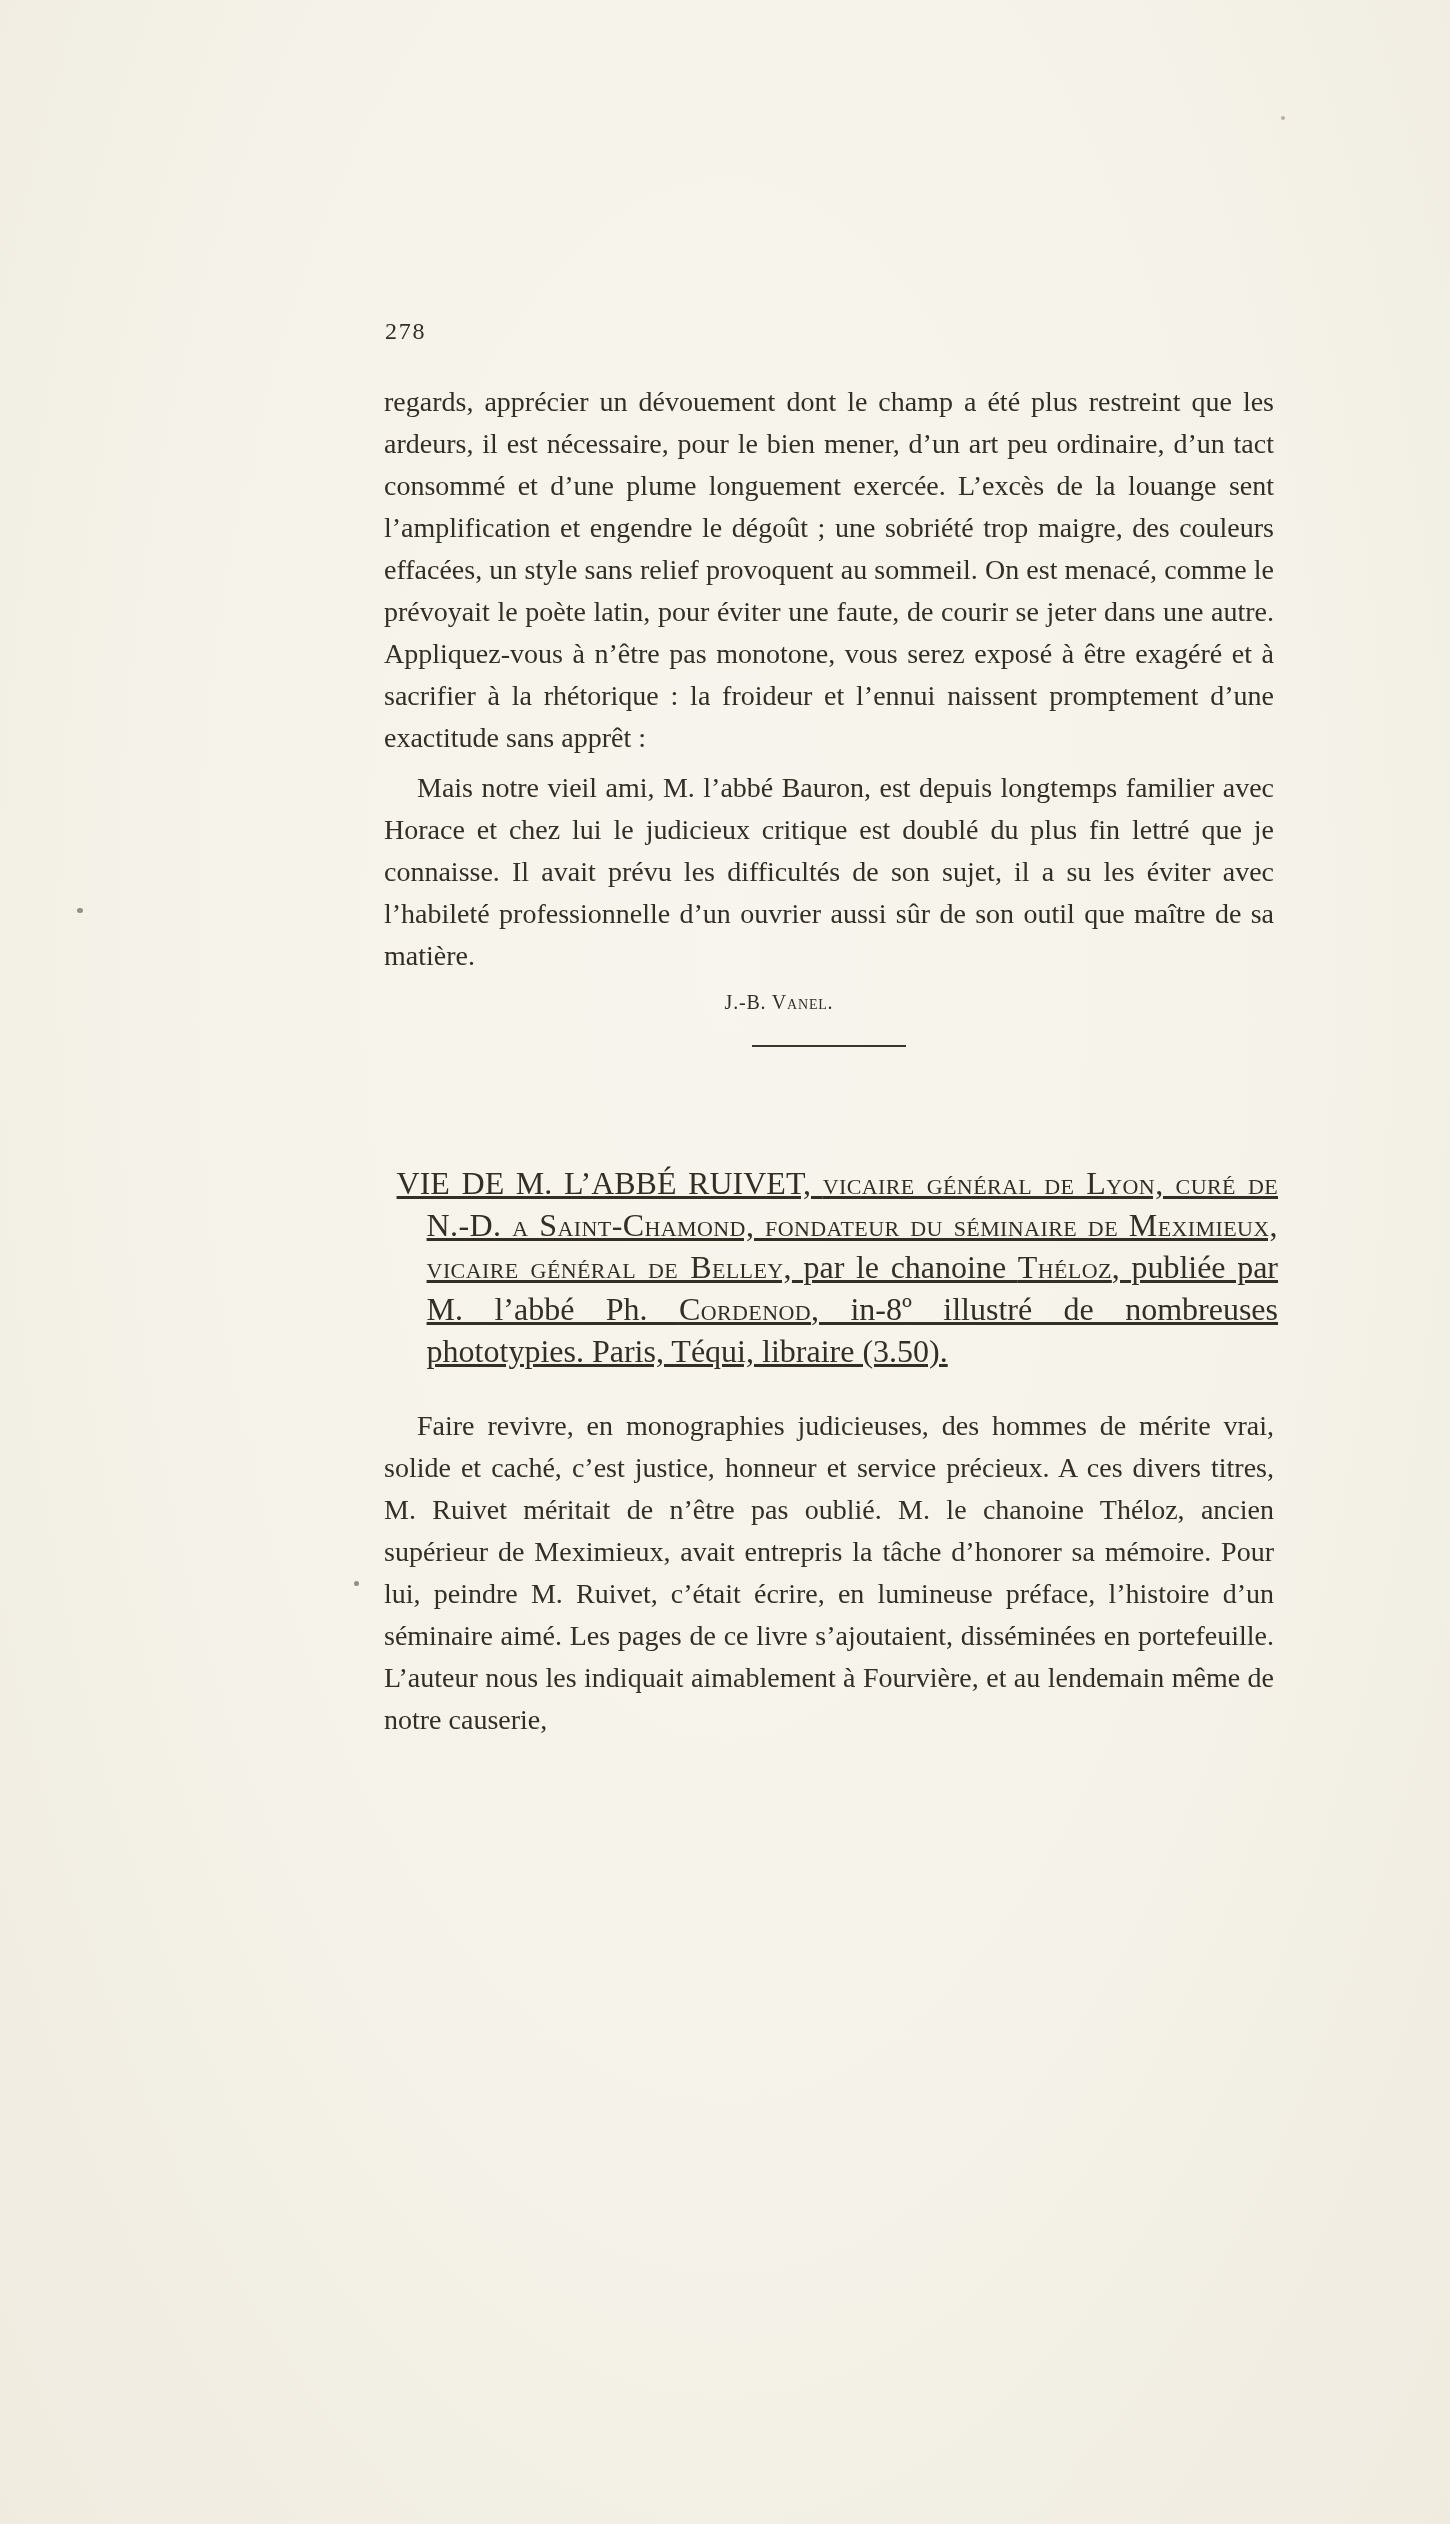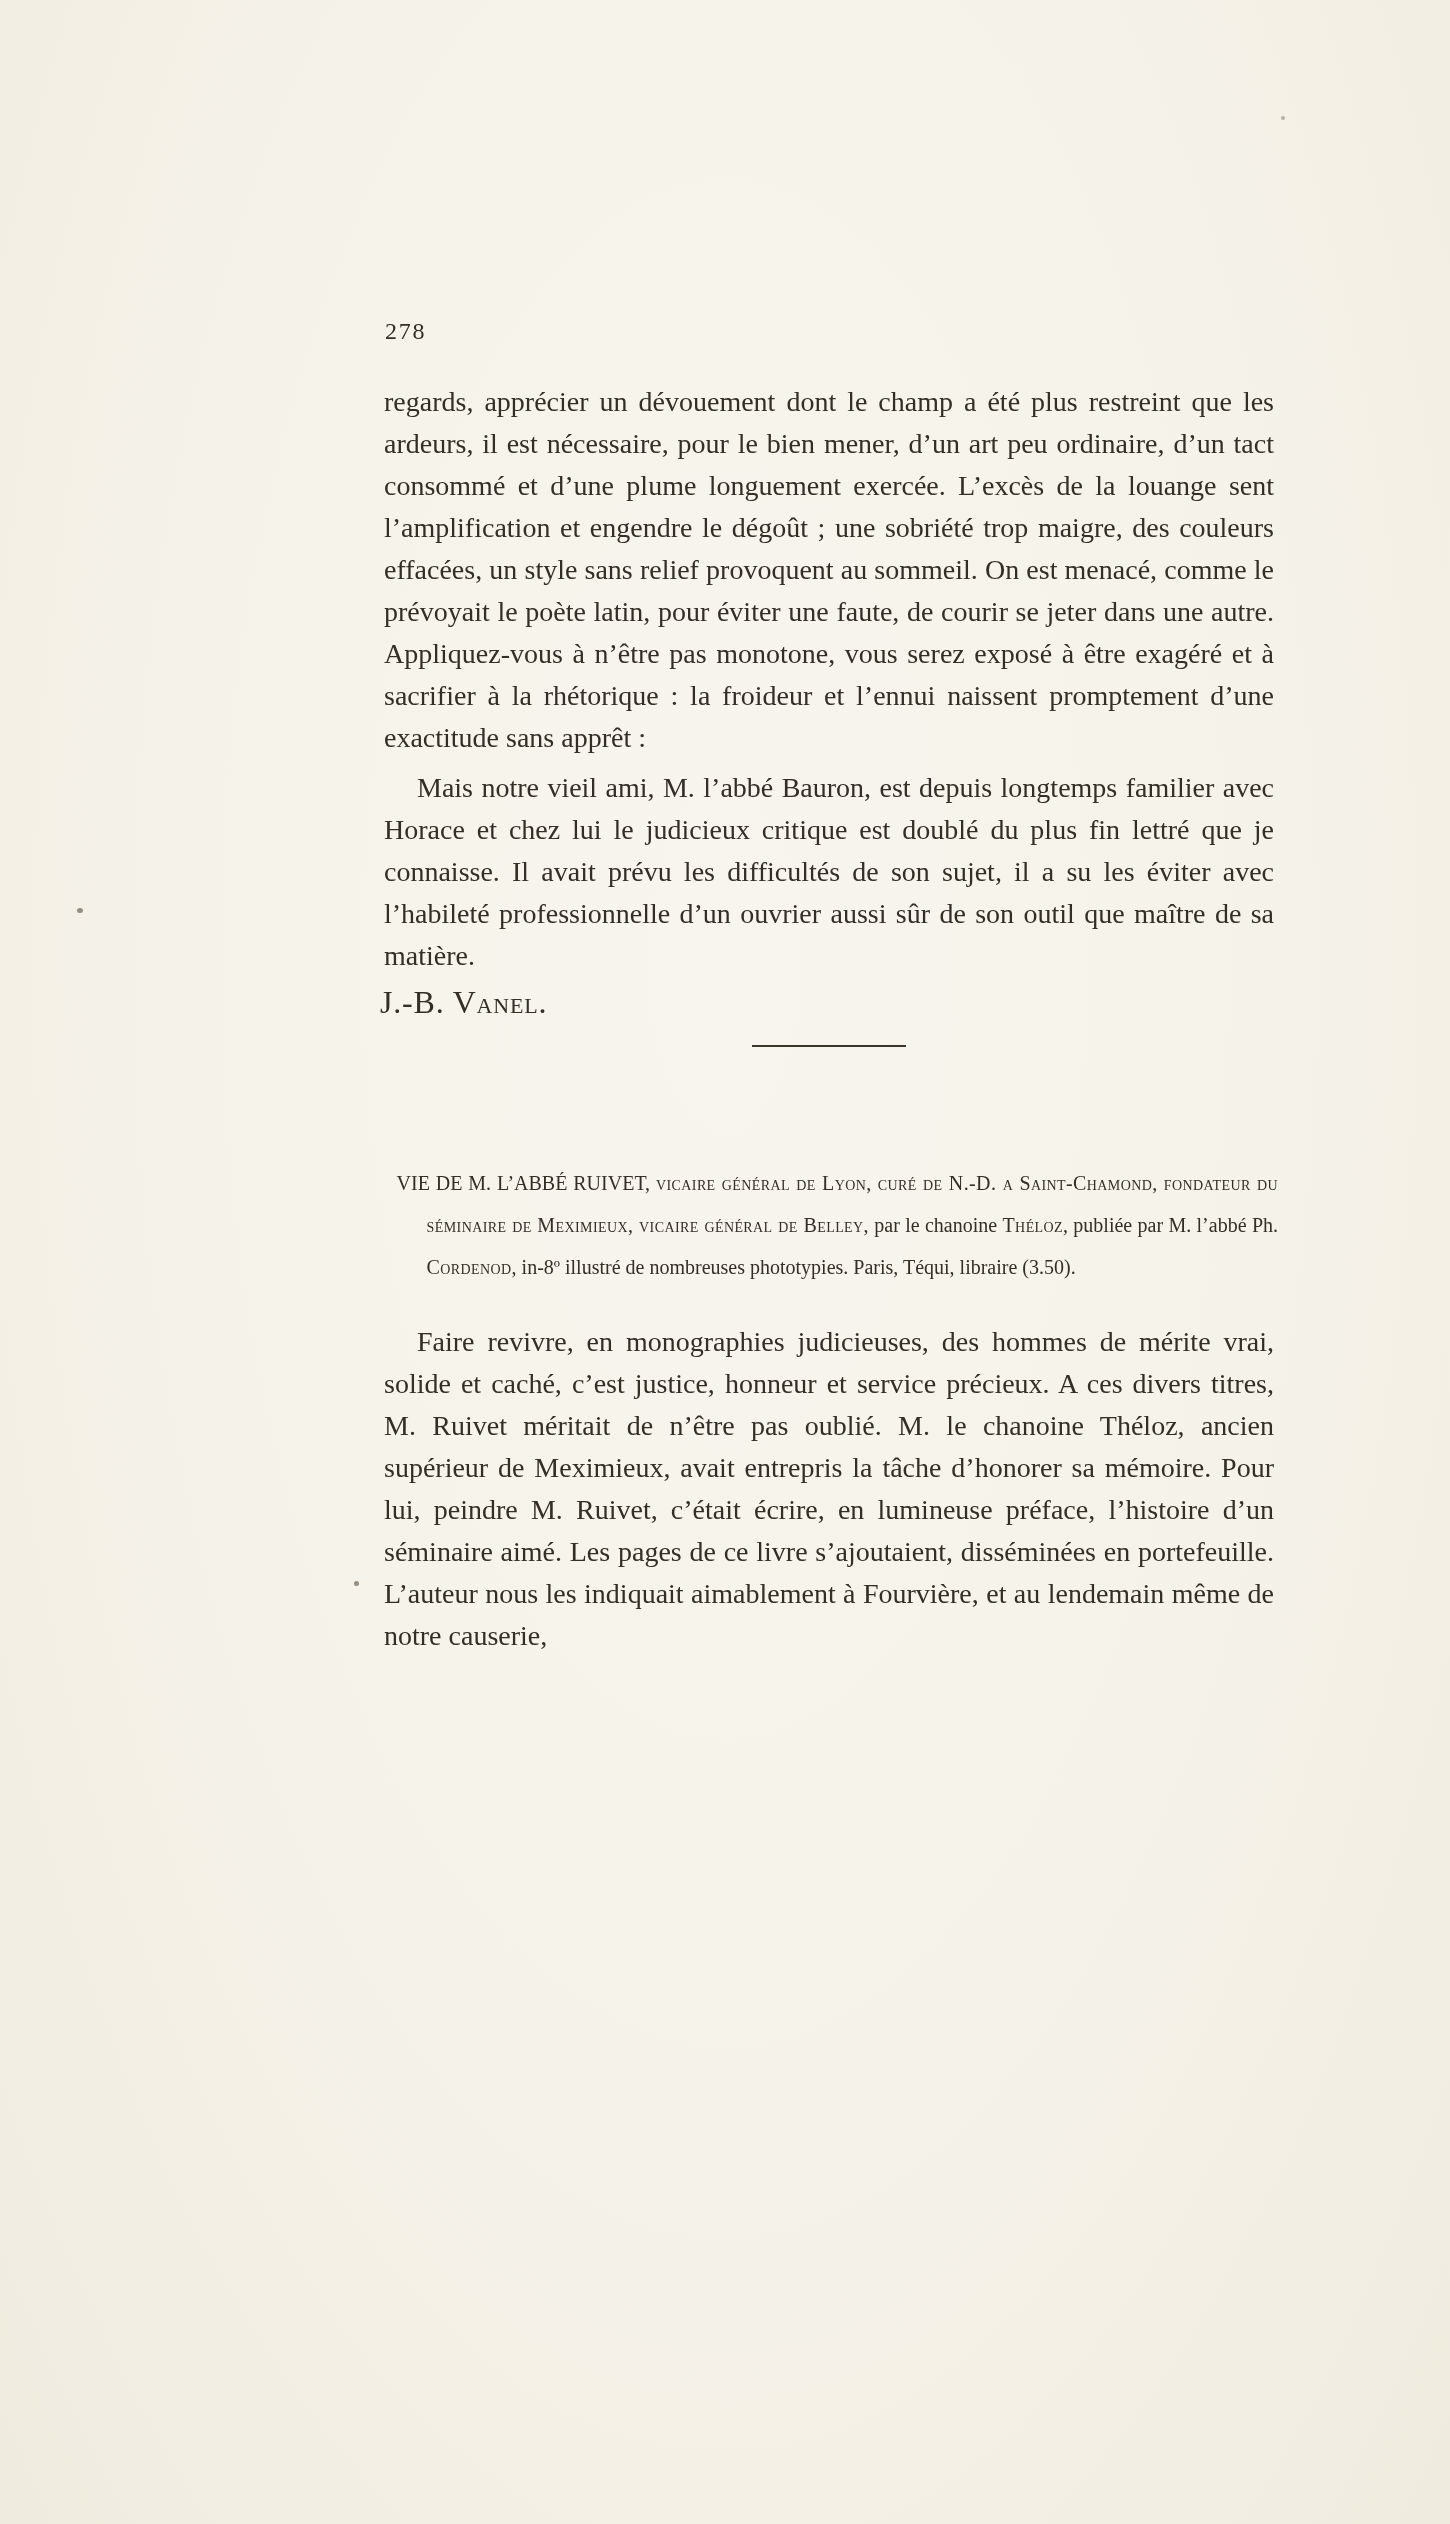--- a/index.html
+++ b/index.html
@@ -48,41 +48,42 @@
   .verse-block {
     margin: 33px 0 0 215px;
     font-style: italic;
     font-size: 28px;
     line-height: 42px;
   }
   .verse-line { white-space: pre; }
   .par-after-verse { margin-top: 8.3px; }
   .signature-line {
     margin-top: 3.3px;
-    font-size: 32px;
+    font-size: 20px;
     line-height: 42px;
-    text-align: left;
+    text-align: center;
     padding-right: 100px;
     font-variant: small-caps;
     letter-spacing: 0.8px;
   }
   .section-divider {
     width: 154px;
     height: 0;
     border: none;
     border-top: 2.1px solid #3a362c;
     margin: 21.6px auto 0 auto;
   }
   .entry-heading {
-    font-size: 20px;
+    font-size: 32px;
     line-height: 42px;
     text-align: justify;
     margin: 115px 0 0 16.6px;
     padding-left: 30px;
     text-indent: -30px;
+    text-decoration: underline;
   }
   .seg-sc {
     font-variant: small-caps;
     letter-spacing: 0.4px;
   }
   .par-faire { margin-top: 33px; }
   .speck {
     position: absolute;
     border-radius: 50%;
     background: rgba(70, 60, 45, 0.55);

